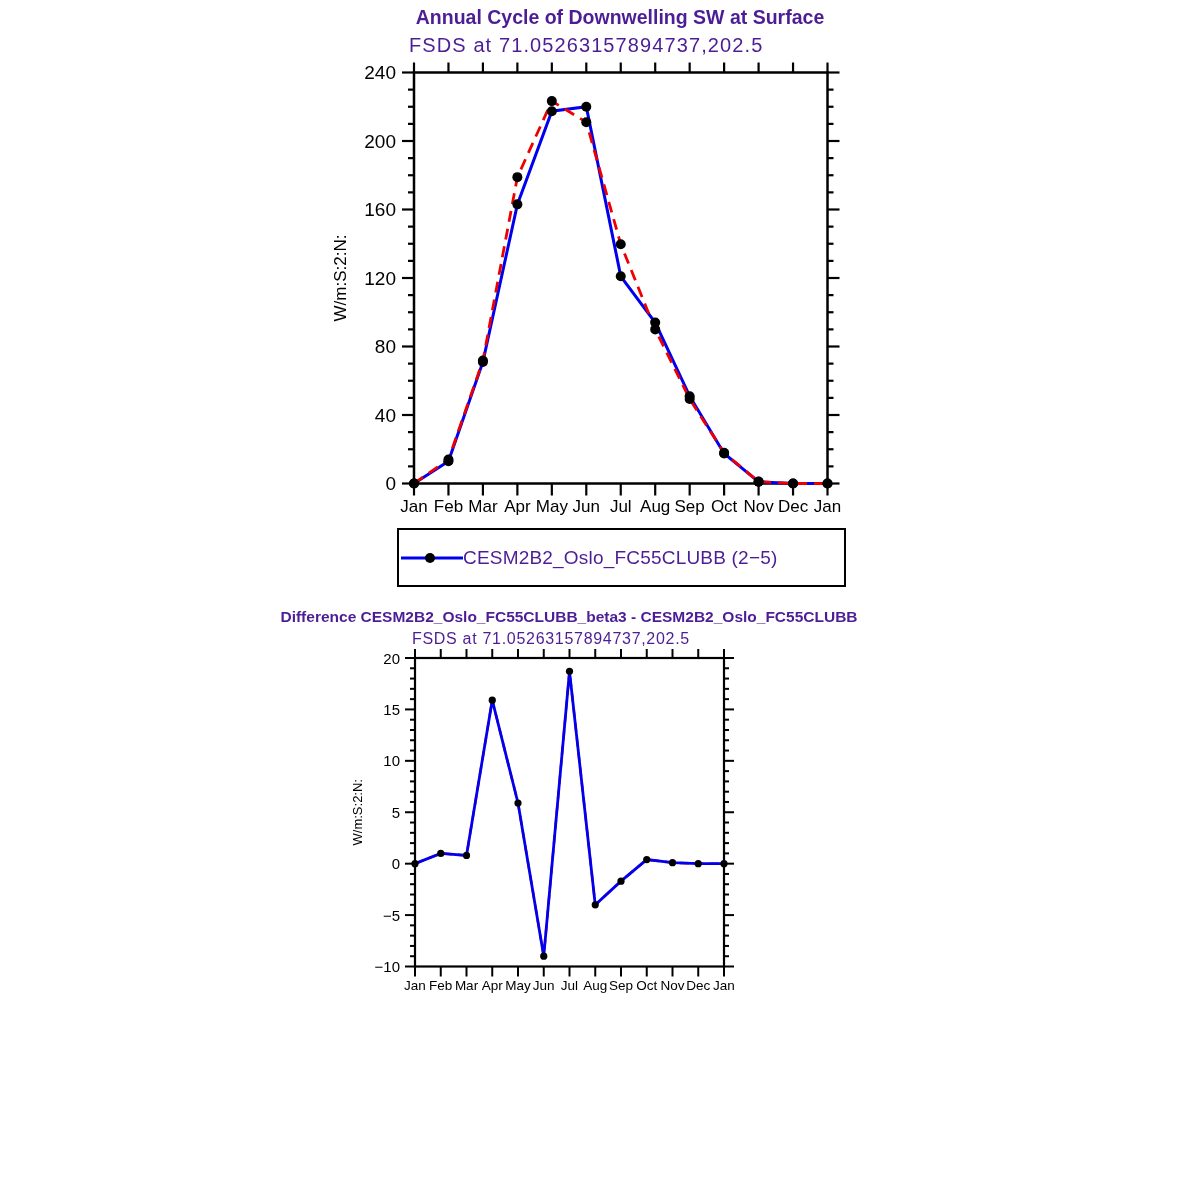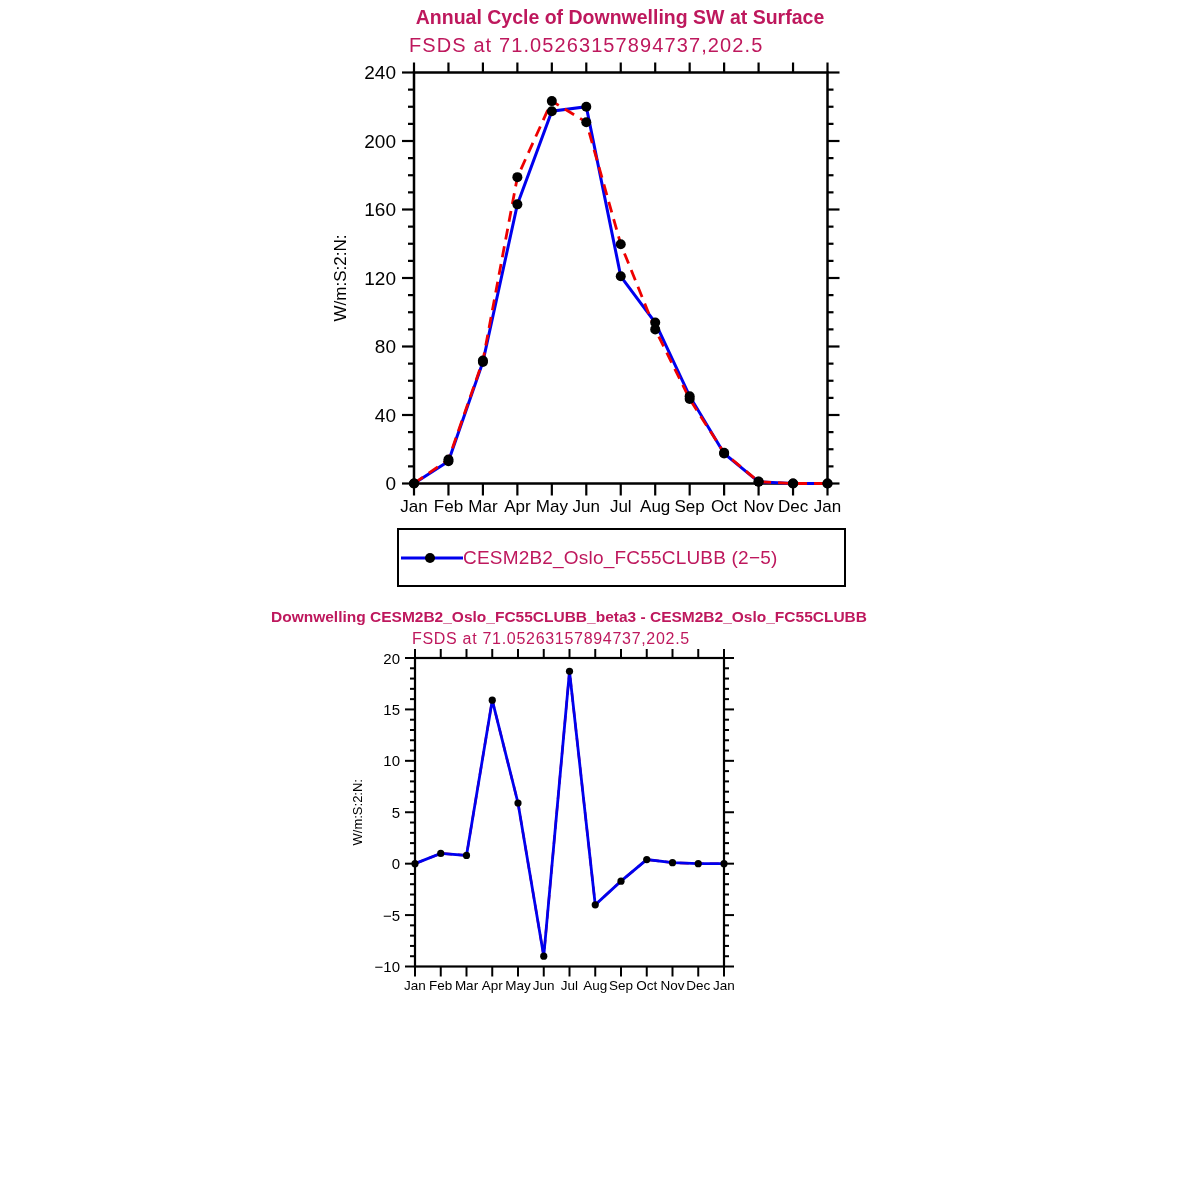--- a/index.html
+++ b/index.html
@@ -1,18 +1,18 @@
 <!DOCTYPE html>
 <html><head>
 <meta charset="utf-8">
 <style>
   html,body{margin:0;padding:0;background:#ffffff;}
   #stage{
     position:relative;width:1183px;height:1183px;background:#ffffff;
-    font-family:"Liberation Sans",sans-serif;color:#be185d;overflow:hidden;border-radius:32px;
+    font-family:"Liberation Sans",sans-serif;color:#4c1d95;overflow:hidden;border-radius:32px;
   }
   .abs{position:absolute;white-space:nowrap;}
   .main-title{font-weight:bold;transform:translateX(-50%);}
   #title-0{left:620px;top:6px;font-size:19.5px;}
   #subtitle-0{left:409px;top:34px;font-size:20px;letter-spacing:1.1px;}
   #title-1{left:569px;top:608px;font-size:15.5px;}
   #subtitle-1{left:412px;top:630px;font-size:16px;letter-spacing:0.7px;}
   #plot-canvas{position:absolute;left:0;top:0;}
   #legend-box{
     position:absolute;left:397px;top:528px;width:449px;height:59px;
@@ -313,17 +313,17 @@
   <div id="legend-box">
     <div class="legend-row">
       <svg class="legend-sample" viewBox="0 0 64 24">
         <line id="legend-line-0" x1="2" y1="12" x2="64" y2="12" stroke="#0000ee" stroke-width="3"></line>
         <circle id="legend-dot-0" cx="31" cy="12" r="5" fill="#000"></circle>
       </svg>
       <span class="legend-label">CESM2B2_Oslo_FC55CLUBB (2−5)</span>
     </div>
   </div>
 
-  <div id="title-1" class="abs main-title">Downwelling CESM2B2_Oslo_FC55CLUBB_beta3 - CESM2B2_Oslo_FC55CLUBB</div>
+  <div id="title-1" class="abs main-title">Difference CESM2B2_Oslo_FC55CLUBB_beta3 - CESM2B2_Oslo_FC55CLUBB</div>
 
   <div id="subtitle-1" class="abs">FSDS at 71.05263157894737,202.5</div>
 
 </div>
 
 </body></html>

